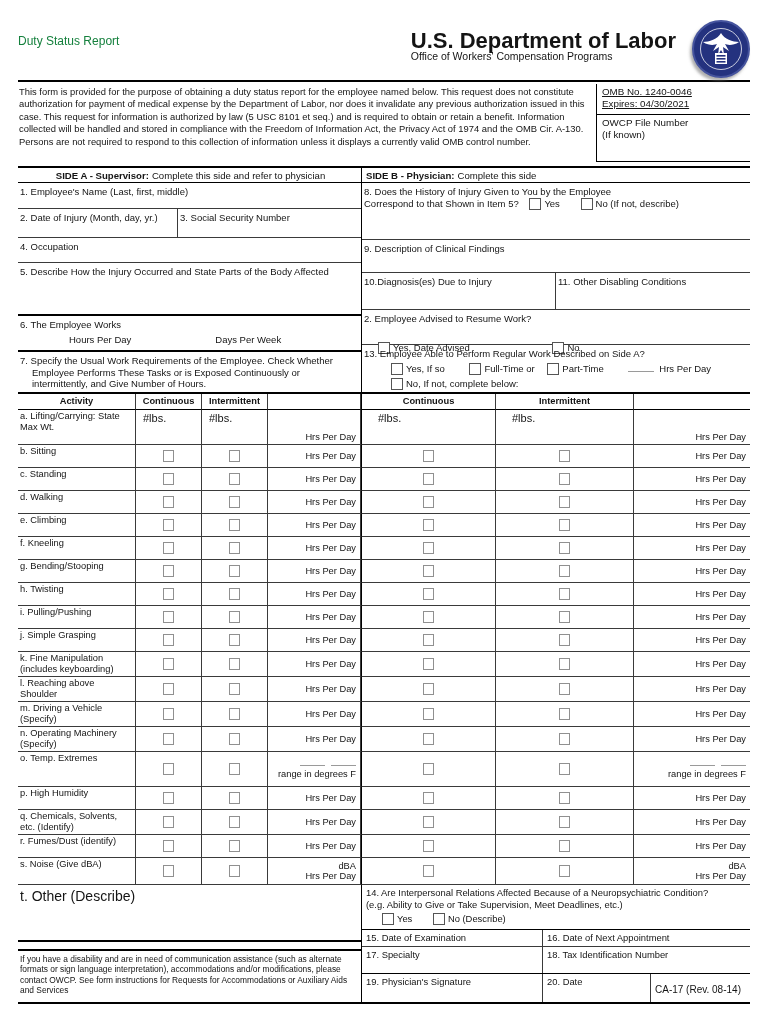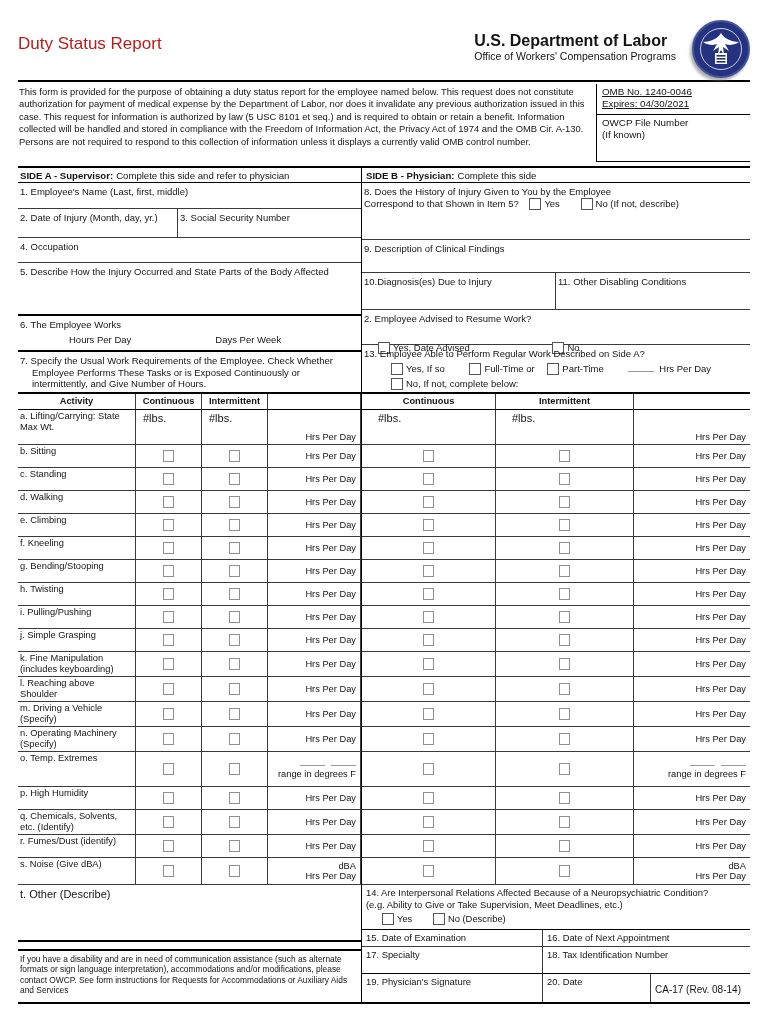--- a/index.html
+++ b/index.html
@@ -4,41 +4,41 @@
 <style>
   :root { --seal-blue: #24327f; }
   * { box-sizing: border-box; margin: 0; padding: 0; }
   html,body { width:770px; height:1024px; background:#fff; overflow:hidden; }
   body { font-family:"Liberation Sans", sans-serif; color:#141414; }
   .page { position:relative; width:770px; height:1024px; background:#fff; }
   .content { position:absolute; left:18px; top:20px; width:732px; }
 
   
   .hd { display:flex; align-items:flex-start; height:60px; }
-  .hd-title { font-size:17px; padding-top:14px; color:#b91c1c; }
+  .hd-title { font-size:12px; padding-top:14px; color:#15803d; }
   .hd-right { margin-left:auto; padding-top:12px; margin-right:16px; }
-  .hd-agency { font-size:16px; font-weight:bold; line-height:17px; }
+  .hd-agency { font-size:22px; font-weight:bold; line-height:17px; }
   .hd-office { font-size:10.5px; margin-top:1px; }
   .seal { position:relative; width:58px; height:58px; border-radius:50%;
           background:var(--seal-blue); border:2px solid #46549e; flex:0 0 auto;
           box-shadow:-2px 3px 3px rgba(110,110,110,.55); display:flex; align-items:center; justify-content:center; }
   .seal::after { content:""; position:absolute; inset:6px; border:1px solid rgba(255,255,255,.75); border-radius:50%; }
 
   .rule2 { border-top:2px solid #000; }
 
   
   .intro { display:flex; height:86px; border-bottom:2px solid #000; }
   .intro-text { width:578px; font-size:9.4px; line-height:12.4px; padding:4px 8px 8px 1px; }
   .intro-right { width:154px; height:78px; margin-top:2px; border-left:1px solid #000; border-bottom:1px solid #000; font-size:9.8px; }
   .ir-top { height:31px; border-bottom:1px solid #000; padding:2px 5px; line-height:12px;text-decoration:underline; }
   .ir-bot { padding:2px 5px; line-height:11.5px; }
 
   
   .sides-hd { display:flex; height:15px; border-bottom:1.5px solid #000; font-size:9.6px; }
-  .sh-a { width:343px; padding:2px 0 0 2px; }
+  .sh-a { width:343px; padding:2px 0 0 2px;text-align:center; }
   .sh-b { width:389px; border-left:1.5px solid #000; padding:2px 0 0 4px; }
   .bld { font-weight:bold; }
   .sh-rest { margin-left:3px; }
 
   
   .main { display:flex;align-items:flex-end; }
   .col-a { width:343px; }
   .col-b { width:389px; border-left:1.5px solid #000; }
   .fb { font-size:9.5px; padding:3px 3px 0 2px; line-height:11.5px; position:relative; }
   .bb { border-bottom:1px solid #3a3a3a; }
@@ -62,21 +62,21 @@
   .cu { display:flex; flex-direction:column; align-items:flex-end; justify-content:center;
         font-size:9.3px; line-height:10px; padding-right:4px; text-align:right; }
   .cu.bot { justify-content:flex-end; padding-bottom:2px; }
   .lbs { font-size:11px; padding:2px 0 0 7px; }
   .lbs.wide { padding-left:16px; }
   .dashes span { display:inline-block; width:25px; border-top:1px solid #9a9a9a; margin-left:6px; height:2px; }
 
   
   .bottom { display:flex; }
   .b-left { width:343px; }
-  .t-box { height:57px; border-bottom:2px solid #000; font-size:11px; padding:3px 2px; }
+  .t-box { height:57px; border-bottom:2px solid #000; font-size:14px; padding:3px 2px; }
   .b-spacer { height:7px; }
   .dis-box { height:55px; border-top:2px solid #000; border-bottom:2px solid #000;
              font-size:8.4px; line-height:10.4px; padding:3px 6px 0 2px; }
   .b-right { width:389px; border-left:1.5px solid #000; font-size:9.4px; }
   .i14 { height:45px; border-bottom:1.5px solid #000; padding:2px 3px 0 4px; line-height:11.5px; }
   .brow { display:flex; }
   .brow > div { padding:2px 3px 0 4px; }
   .r1516 { height:17px; border-bottom:1px solid #3a3a3a; }
   .r1718 { height:27px; border-bottom:1.5px solid #000; }
   .r1920 { height:30px; border-bottom:2px solid #000; }

